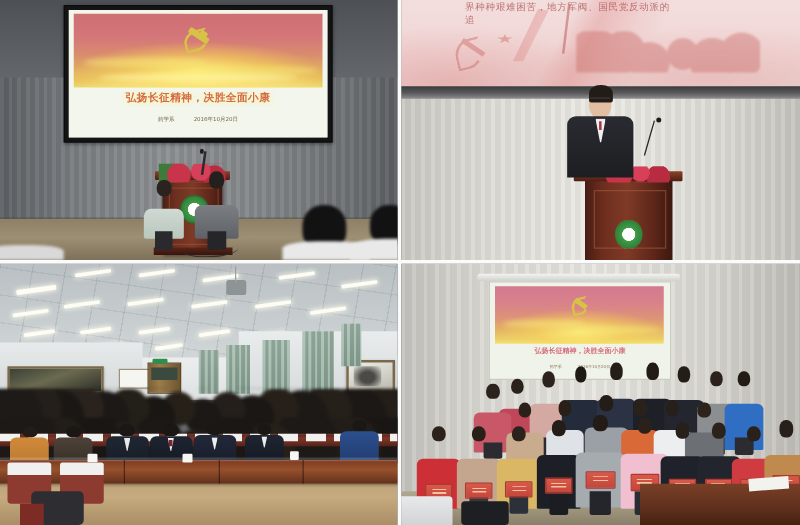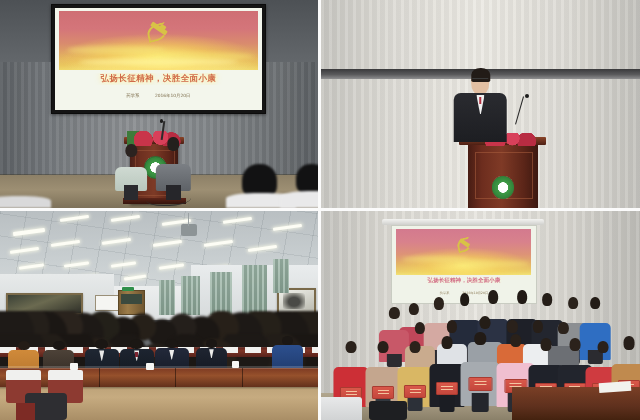--- a/index.html
+++ b/index.html
@@ -291,20 +291,33 @@
     <div class="fg-head blur2" style="left:76%;bottom:4%;width:11%;height:17%;"></div>
     <div class="fg-shoulder blur2" style="left:71%;bottom:0;width:22%;height:7%;"></div>
     <div class="fg-head blur2" style="left:93%;bottom:6%;width:10%;height:15%;"></div>
     <div class="fg-shoulder blur2" style="left:88%;bottom:0;width:22%;height:8%;"></div>
     <div class="fg-shoulder blur2" style="left:-4%;bottom:0;width:20%;height:6%;background:#d9d9da;"></div>
   </div>
 
   <div class="panel p-tr">
     <div class="tr-wall"></div>
 
+    <div class="tr-scr">
+      <div class="pale"></div>
+      <div class="tr-flag"></div>
+      <div class="tr-pole"></div>
+      <div class="tr-emb">
+        <div class="sick"></div>
+          <div class="hamm"></div>
+      </div>
+      <div class="tr-star"></div>
+      <div class="tr-crowd"></div>
+      <div class="tr-text1 blur1">界种种艰难困苦，地方军阀、国民党反动派的</div>
+      <div class="tr-text2 blur1">追</div>
+    </div>
     <div class="tr-scrbot"></div>
 
     <div class="tr-podium blur1">
       <div class="podium-top"></div>
       <div class="tr-ppanel"></div>
       <div class="tr-plogo"></div>
     </div>
     <div class="tr-flowers blur1"></div>
 
     <div class="tr-speaker blur1">

